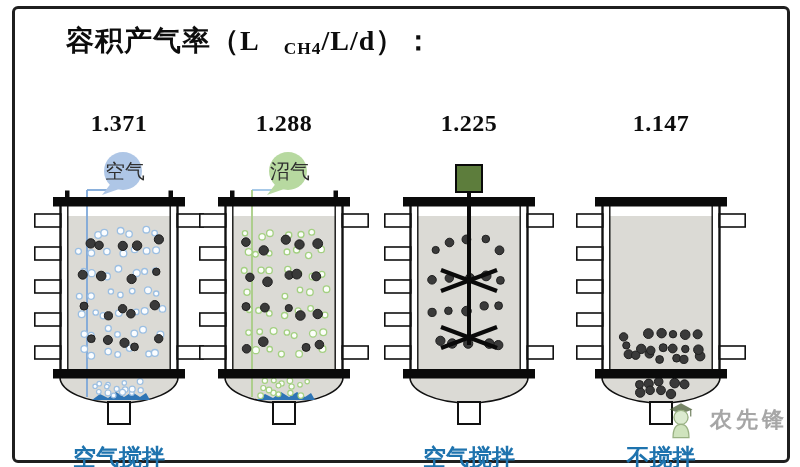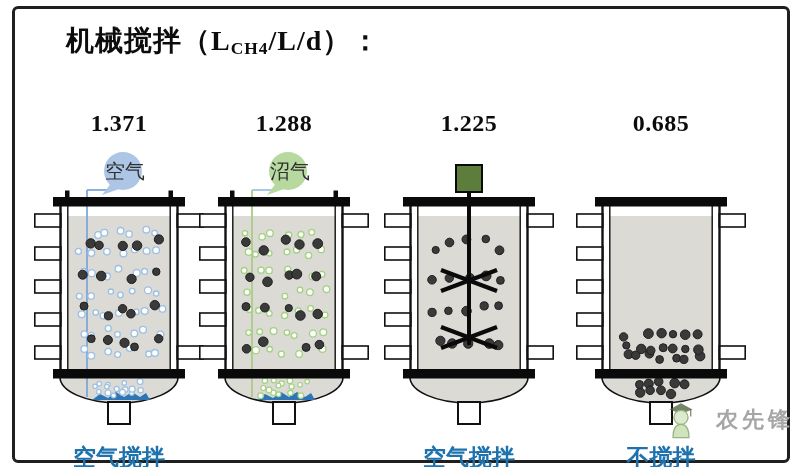--- a/index.html
+++ b/index.html
@@ -2,37 +2,37 @@
 <html><head>
 <meta charset="utf-8">
 <style>
   html,body{margin:0;padding:0;background:#fff;}
   .canvas{position:relative;width:800px;height:467px;background:#ffffff;overflow:hidden;
           font-family:"Liberation Serif",serif;}
   .frame{position:absolute;left:12px;top:6px;right:10px;bottom:4px;
          border:3px solid #1f1f1f;border-radius:6px;pointer-events:none;}
   .title{position:absolute;left:66px;top:22px;font-weight:bold;font-size:28px;color:#0c0c0c;
          letter-spacing:1px;white-space:nowrap;}
-  .title .sub{font-size:0.62em;vertical-align:-0.25em;font-weight:bold;}
+  .title .sub{font-size:0.62em;vertical-align:-0.25em;font-weight:bold;margin-left:24px;}
   .col{position:absolute;top:96px;width:170px;}
   .rate{height:54px;display:flex;align-items:center;justify-content:center;
         font-weight:bold;font-size:24px;color:#0c0c0c;letter-spacing:0.5px;}
   svg.reactor{display:block;width:170px;height:276px;}
   .stir{text-align:center;font-weight:bold;font-size:23px;color:#1e73ae;margin-top:16px;}
-  .watermark{position:absolute;left:666px;top:398px;display:flex;align-items:center;gap:20px;}
+  .watermark{position:absolute;left:666px;top:398px;display:flex;align-items:center;gap:14px;}
   .wm-text{font-size:22px;color:#a6a6a6;letter-spacing:4px;font-weight:bold;
            font-family:"Liberation Serif",serif;}
 </style>
 </head>
 <body>
 
 <div class="canvas">
   <div class="frame"></div>
 
-  <div class="title"><span>机械搅拌（L</span><span class="sub">CH4</span><span>/L/d）：</span></div>
+  <div class="title"><span>容积产气率（L</span><span class="sub">CH4</span><span>/L/d）：</span></div>
 
   <div class="col" style="left:34px">
     <div class="rate">1.371</div>
     <svg class="reactor" id="reactor-0" viewBox="0 0 170 276">
         <rect x="0.8" y="64" width="26" height="13" fill="#fff" stroke="#111111" stroke-width="1.6"></rect>
         <rect x="0.8" y="97" width="26" height="13" fill="#fff" stroke="#111111" stroke-width="1.6"></rect>
         <rect x="0.8" y="130" width="26" height="13" fill="#fff" stroke="#111111" stroke-width="1.6"></rect>
         <rect x="0.8" y="163" width="26" height="13" fill="#fff" stroke="#111111" stroke-width="1.6"></rect>
         <rect x="0.8" y="196" width="26" height="13" fill="#fff" stroke="#111111" stroke-width="1.6"></rect>
         <rect x="143.2" y="64" width="26" height="13" fill="#fff" stroke="#111111" stroke-width="1.6"></rect>
@@ -291,21 +291,21 @@
         <line x1="136.2" y1="56" x2="136.2" y2="219" stroke="#111111" stroke-width="1.4"></line>
         <rect x="19" y="47" width="132" height="9.5" fill="#0a0a0a"></rect>
         <rect x="19" y="219" width="132" height="9.5" fill="#0a0a0a"></rect>
         <rect x="74" y="252" width="22" height="22" fill="#fff" stroke="#111111" stroke-width="2"></rect>
         <rect x="72" y="15" width="26" height="27" fill="#5d7d3c" stroke="#0a0a0a" stroke-width="2"></rect>
       </svg>
     <div class="stir">空气搅拌</div>
   </div>
 
   <div class="col" style="left:576px">
-    <div class="rate">0.685</div>
+    <div class="rate">1.147</div>
     <svg class="reactor" id="reactor-3" viewBox="0 0 170 276">
         <rect x="0.8" y="64" width="26" height="13" fill="#fff" stroke="#111111" stroke-width="1.6"></rect>
         <rect x="0.8" y="97" width="26" height="13" fill="#fff" stroke="#111111" stroke-width="1.6"></rect>
         <rect x="0.8" y="130" width="26" height="13" fill="#fff" stroke="#111111" stroke-width="1.6"></rect>
         <rect x="0.8" y="163" width="26" height="13" fill="#fff" stroke="#111111" stroke-width="1.6"></rect>
         <rect x="0.8" y="196" width="26" height="13" fill="#fff" stroke="#111111" stroke-width="1.6"></rect>
         <rect x="143.2" y="64" width="26" height="13" fill="#fff" stroke="#111111" stroke-width="1.6"></rect>
         <rect x="143.2" y="196" width="26" height="13" fill="#fff" stroke="#111111" stroke-width="1.6"></rect>
         <rect x="33" y="66" width="104" height="153" fill="#dbdad5"></rect>
         <path d="M26,227 A59,26 0 0 0 144,227 Z" fill="#dbdad5" stroke="#111111" stroke-width="1.6"></path>

